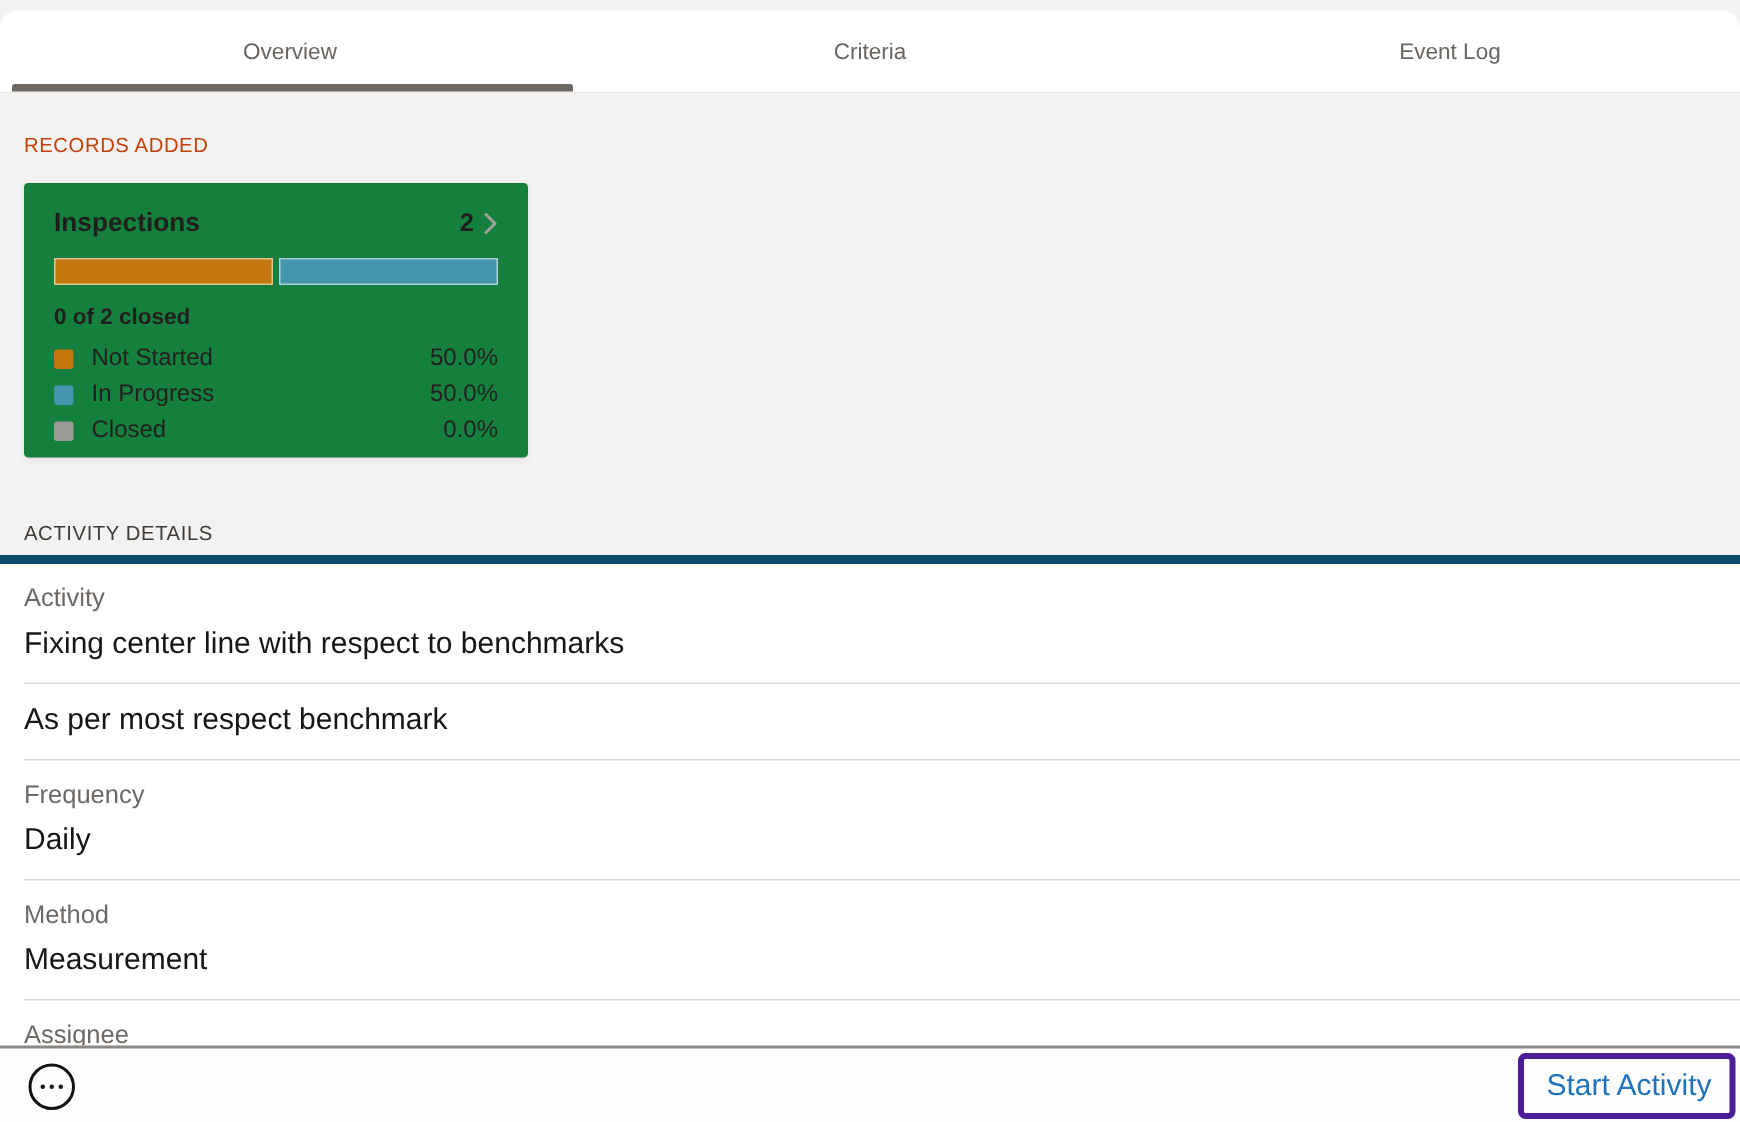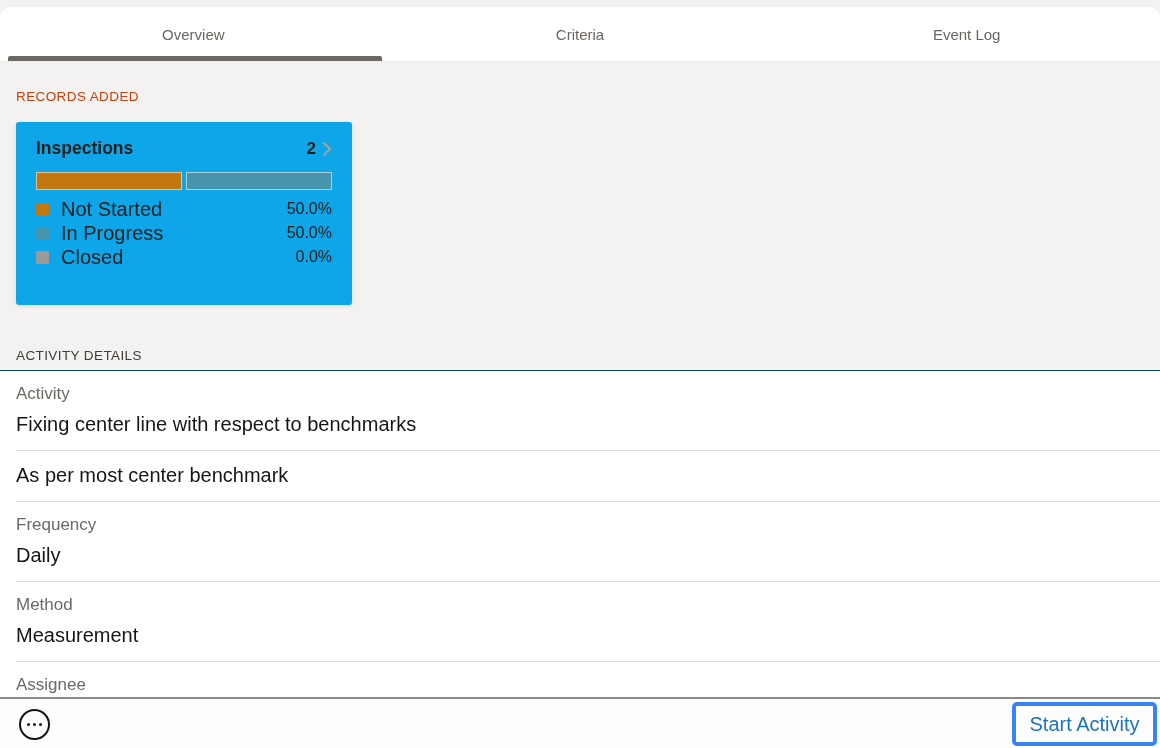--- a/index.html
+++ b/index.html
@@ -37,44 +37,44 @@
   .section-title.records { top:89px; }
   .activity-band {
     position:absolute; top:341px; left:0; right:0; height:29px;
     display:flex; align-items:center; padding-left:16px;
     font-size:13.5px; color:#3e3b38; letter-spacing:0.4px;text-align:right;
   }
 
   
   .card {
     position:absolute; top:122px; left:16px; width:336px; height:183px;
-    background:#0ea5e9; border-radius:3px;
+    background:#15803d; border-radius:3px;
     box-shadow:0 1px 4px rgba(0,0,0,0.10);
   }
   .card-title-row {
     display:flex; align-items:center; margin:16px 20px 0;
   }
   .card-title { font-size:17.5px; font-weight:700; color:#211f1d; }
   .card-count-wrap { margin-left:auto; display:flex; align-items:center; gap:6px; cursor:pointer; }
   .card-count { font-size:17px; font-weight:700; color:#211f1d; }
   .bar-row {
     margin:13px 20px 0; height:18px; display:flex; gap:4px;
   }
   .bar-seg { height:100%; border:1px solid rgba(255,255,255,0.55); }
   .closed-line { margin:13px 20px 0; font-size:15px; font-weight:700; color:#211f1d; }
   .legend { margin:7px 20px 0; }
   .legend-row { display:flex; align-items:center; height:24px; }
   .swatch { width:13px; height:13px; border-radius:2px; margin-right:12px; flex:0 0 auto; }
-  .legend-label { font-size:20px; color:#211f1d; }
+  .legend-label { font-size:16px; color:#211f1d; }
   .legend-value { margin-left:auto; font-size:16px; color:#211f1d; }
 
   
   .rows {
     position:absolute; top:370px; left:0; right:0; bottom:0;
-    background:#ffffff; border-top:1px solid #0c4a6e;
+    background:#ffffff; border-top:6px solid #0c4a6e;
   }
   .row { position:relative; padding:13px 16px 15px; }
   .row::after {
     content:""; position:absolute; left:16px; right:0; bottom:0;
     height:1px; background:#dcdad7;
   }
   .row-label { font-size:17px; color:#6d6864; margin-bottom:9px; }
   .row-value { font-size:20px; color:#181614; }
   .person-line { display:flex; align-items:center; margin-top:4px; position:relative; }
   .avatar {
@@ -91,22 +91,22 @@
   }
   .more-btn {
     position:absolute; left:19px; top:10px; width:31px; height:31px;
     border:2.5px solid #121212; border-radius:50%;
     display:flex; align-items:center; justify-content:center; gap:2.5px;
     background:#fdfdfd; cursor:pointer;
   }
   .more-btn .dot { width:3.5px; height:3.5px; border-radius:50%; background:#121212; }
   .start-btn-highlight {
     position:absolute; right:3px; top:3px; height:44px; min-width:145px;
-    border:4px solid #3b82f6; border-radius:5px;
-    display:flex; align-items:center; justify-content:center;
+    border:4px solid #4c1d95; border-radius:5px;
+    display:flex; align-items:center; justify-content:flex-end;
     background:#fdfdfd;
   }
   .start-btn {
     font-size:20px; color:#1e73bb; background:none; border:none;
     font-family:inherit; cursor:pointer; padding:0 12px;
   }
   .chev { display:block; }
 </style>
 </head>
 <body>
@@ -139,20 +139,21 @@
           <polyline points="2,2 8,8 2,14" fill="none" stroke="#a5a29e" stroke-width="2" stroke-linecap="round" stroke-linejoin="round"></polyline>
         </svg>
       </span>
     </div>
 
     <div class="bar-row">
       <div class="bar-seg" style="background: rgb(194, 120, 14); width: 50%;"></div>
       <div class="bar-seg" style="background: rgb(71, 148, 173); width: 50%;"></div>
     </div>
 
+    <div class="closed-line">0 of 2 closed</div>
 
     <div class="legend">
       <div class="legend-row">
         <span class="swatch" style="background: rgb(194, 120, 14);"></span>
         <span class="legend-label">Not Started</span>
         <span class="legend-value">50.0%</span>
       </div>
       <div class="legend-row">
         <span class="swatch" style="background: rgb(71, 148, 173);"></span>
         <span class="legend-label">In Progress</span>
@@ -167,21 +168,21 @@
   </div>
 
   <div class="activity-band">ACTIVITY DETAILS</div>
 
   <div class="rows">
     <div class="row">
       <div class="row-label">Activity</div>
       <div class="row-value">Fixing center line with respect to benchmarks</div>
     </div>
     <div class="row">
-      <div class="row-value">As per most center benchmark</div>
+      <div class="row-value">As per most respect benchmark</div>
     </div>
     <div class="row">
       <div class="row-label">Frequency</div>
       <div class="row-value">Daily</div>
     </div>
     <div class="row">
       <div class="row-label">Method</div>
       <div class="row-value">Measurement</div>
     </div>
     <div class="row">

